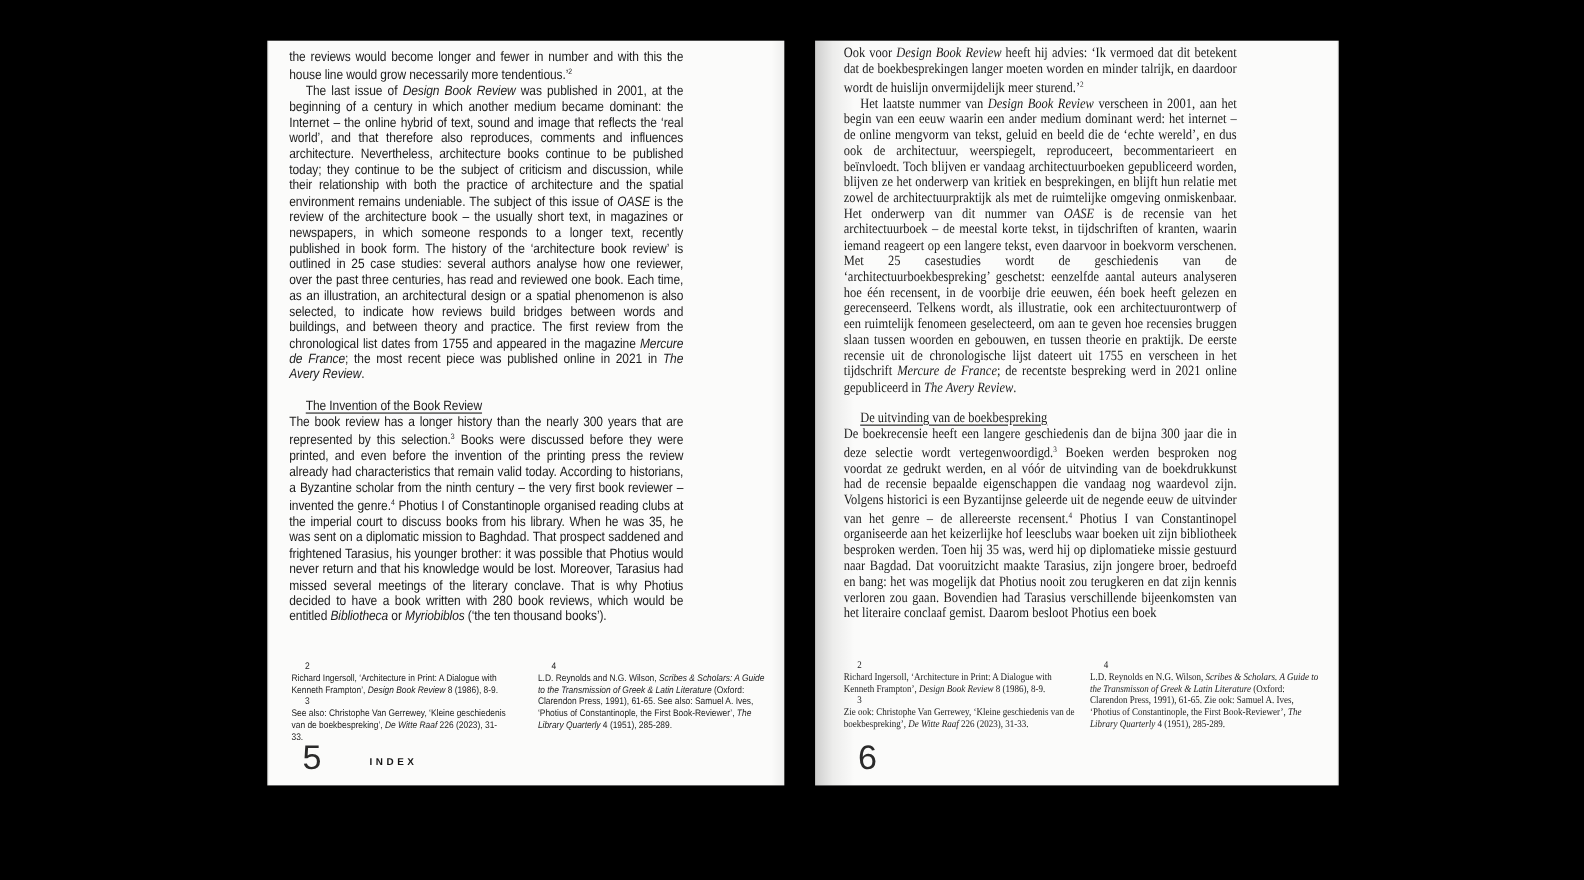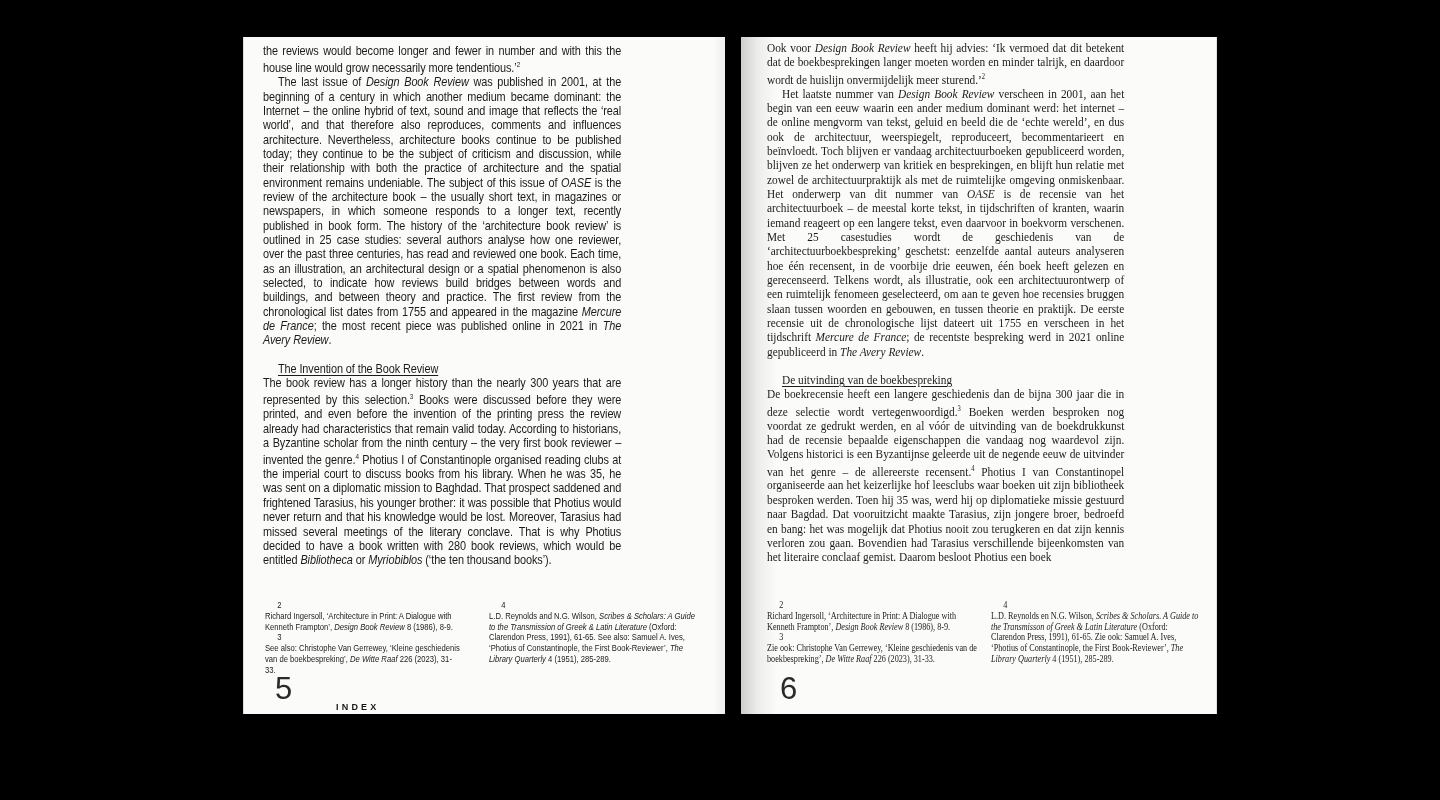--- a/index.html
+++ b/index.html
@@ -7,21 +7,21 @@
     width:1440px;height:800px;
     background:#000;
     position:relative;
     overflow:hidden;
     font-family:"Liberation Sans",sans-serif;
   }
   .page{
     position:absolute;top:37px;height:677px;
     background:#fbfbfa;
   }
-  .page-left{left:243px;width:470px;box-shadow:inset 1px 0 0 rgba(0,0,0,0.12);padding-left:12px;}
+  .page-left{left:243px;width:470px;box-shadow:inset 1px 0 0 rgba(0,0,0,0.12);}
   .page-right{left:741px;width:476px;box-shadow:inset -1px 0 0 rgba(0,0,0,0.10);}
   .gutter-shadow{
     position:absolute;left:0;top:0;bottom:0;width:36px;
     background:linear-gradient(90deg,rgba(0,0,0,0.18),rgba(0,0,0,0.06) 45%,rgba(0,0,0,0) 100%);
     pointer-events:none;
   }
   .fore-edge-shade{
     position:absolute;right:0;top:0;bottom:0;width:12px;
     background:linear-gradient(270deg,rgba(0,0,0,0.05),rgba(0,0,0,0) 100%);
     pointer-events:none;
@@ -75,21 +75,20 @@
     font-size:31px;line-height:31px;font-weight:400;
     color:#2a2a2a;
   }
   .page-left .pagenum{left:32px;}
   .page-right .pagenum{left:39px;}
   .index-label{
     position:absolute;top:650px;left:93px;
     font-family:"Liberation Sans",sans-serif;
     font-size:9px;font-weight:700;letter-spacing:3.2px;
     color:#161616;
-    margin-top:15px;
   }
 </style>
 </head>
 <body>
 
 <div class="page page-left">
   <div class="fore-edge-shade"></div>
   <div class="body-text cond">
     <p><span>the reviews would become longer and fewer in number and with this the house line would grow necessarily more tendentious.’</span><span class="sup">2</span></p>
     <p class="indent"><span>The last issue of </span><span class="i">Design Book Review</span><span> was published in 2001, at the beginning of a century in which another medium became dominant: the Internet – the online hybrid of text, sound and image that reflects the ‘real world’, and that therefore also reproduces, comments and influences architecture. Nevertheless, architecture books continue to be published today; they continue to be the subject of criticism and discussion, while their relationship with both the practice of architecture and the spatial environment remains undeniable. The subject of this issue of </span><span class="i">OASE</span><span> is the review of the architecture book – the usually short text, in magazines or newspapers, in which someone responds to a longer text, recently published in book form. The history of the ‘architecture book review’ is outlined in 25 case studies: several authors analyse how one reviewer, over the past three centuries, has read and reviewed one book. Each time, as an illustration, an architectural design or a spatial phenomenon is also selected, to indicate how reviews build bridges between words and buildings, and between theory and practice. The first review from the chronological list dates from 1755 and appeared in the magazine </span><span class="i">Mercure de France</span><span>; the most recent piece was published online in 2021 in </span><span class="i">The Avery Review</span><span>.</span></p>

